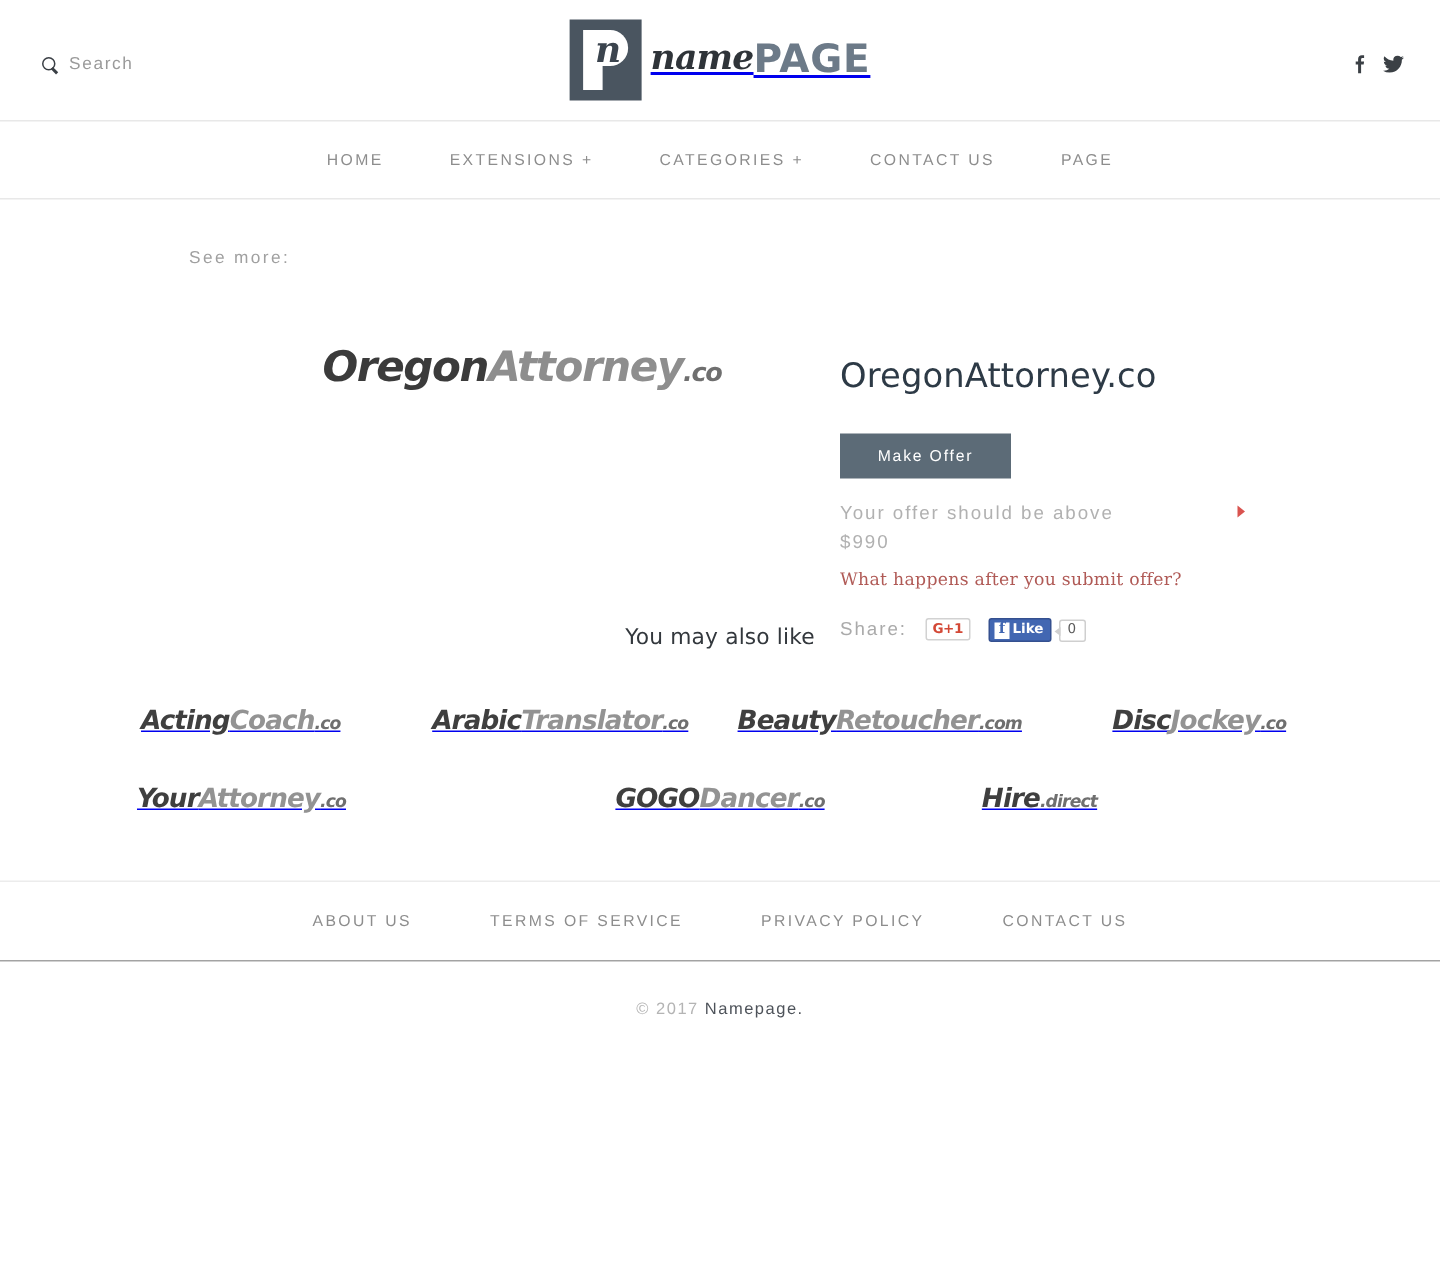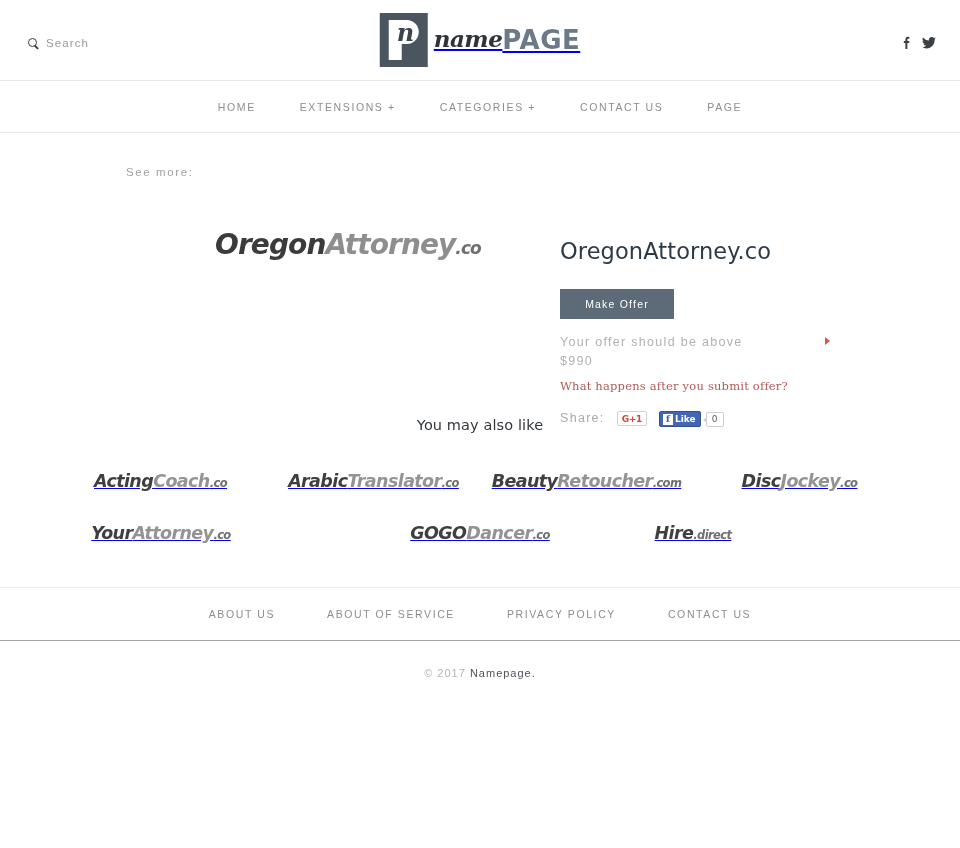--- a/index.html
+++ b/index.html
@@ -511,21 +511,21 @@
     <a class="grid-cell" href="#" style="margin-right:106px">
       <span class="mini-logo">
         <span class="w1">Hire</span><span class="w2"></span><span class="tld">.direct</span>
       </span>
     </a>
   </div>
 </section>
 
 <div class="footer-nav">
   <a href="#">ABOUT US</a>
-  <a href="#">ABOUT OF SERVICE</a>
+  <a href="#">TERMS OF SERVICE</a>
   <a href="#">PRIVACY POLICY</a>
   <a href="#">CONTACT US</a>
 </div>
 
 <div class="copyright">
   <span>© 2017</span>
   <span class="brand">Namepage.</span>
 </div>
 
 </body></html>

